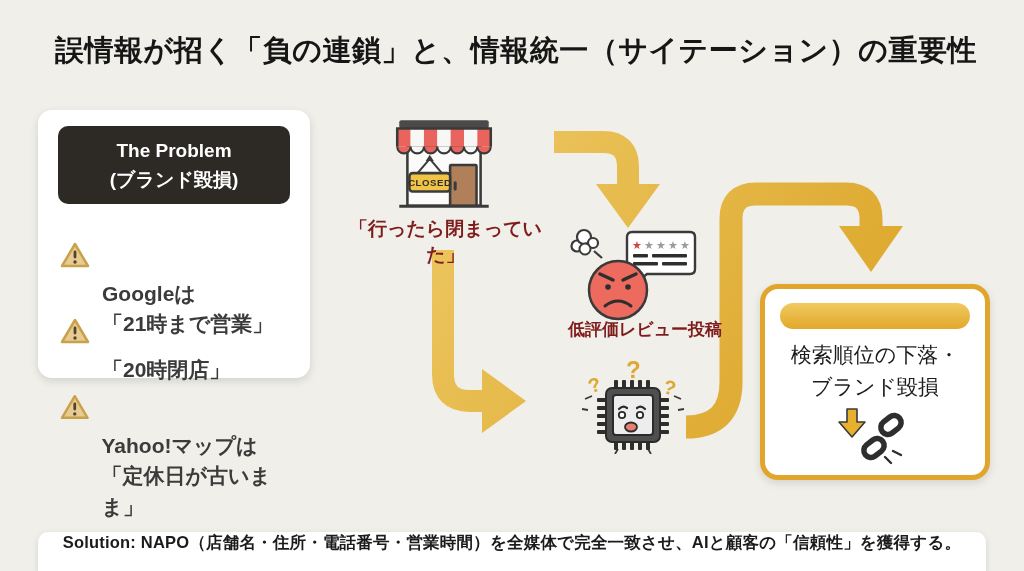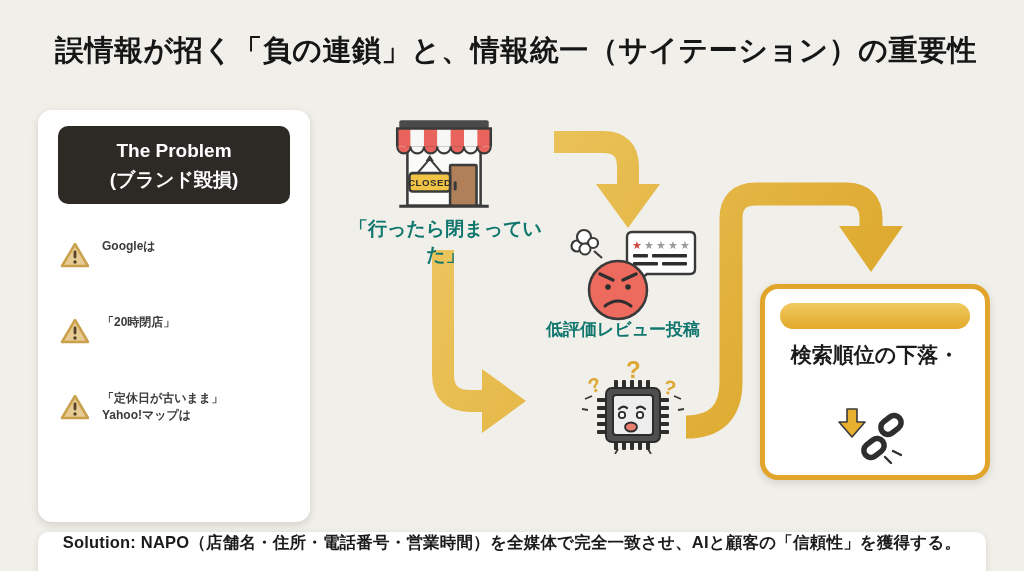--- a/index.html
+++ b/index.html
@@ -2,43 +2,43 @@
 <html><head>
 <meta charset="utf-8">
 <style>
   html,body{margin:0;padding:0;}
   body{font-family:"Liberation Sans","DejaVu Sans",sans-serif;}
   .stage{position:relative;width:1024px;height:571px;background:#F0EFE9;overflow:hidden;}
 
   .title{position:absolute;left:55px;top:31px;width:950px;font-size:29px;font-weight:bold;color:#161616;letter-spacing:.5px;}
 
   
-  .problem-card{position:absolute;left:38px;top:110px;width:272px;height:412px;background:#fff;border-radius:14px;box-shadow:0 3px 8px rgba(0,0,0,.13);}
+  .problem-card{position:absolute;left:38px;top:110px;width:272px;height:268px;background:#fff;border-radius:14px;box-shadow:0 3px 8px rgba(0,0,0,.13);}
   .problem-header{position:absolute;left:20px;top:16px;width:232px;height:78px;background:#2D2A26;border-radius:10px;color:#fff;font-size:19px;font-weight:bold;display:flex;flex-direction:column;align-items:center;justify-content:center;line-height:1.55;text-align:center;}
   .problem-item{position:absolute;left:22px;display:flex;gap:12px;align-items:flex-start;}
-  .problem-item .txt{font-size:12px;font-weight:600;color:#3b3b3b;line-height:1.45;}
+  .problem-item .txt{font-size:21px;font-weight:600;color:#3b3b3b;line-height:1.45;margin-top:41px;}
   .pi1{top:128px}.pi2{top:204px}.pi3{top:280px}
   .warn-svg{margin-top:3px;}
 
   
-  .cap{position:absolute;text-align:center;color:#0f766e;font-weight:bold;}
+  .cap{position:absolute;text-align:center;color:#7f1d1d;font-weight:bold;}
   .store-cap{left:338px;top:216px;width:215px;font-size:19px;}
-  .review-cap{left:533px;top:318px;width:180px;font-size:17px;}
+  .review-cap{left:555px;top:318px;width:180px;font-size:17px;}
   .ai-cap{left:533px;top:452px;width:200px;font-size:16px;line-height:1.4;}
 
   
   .store-svg{position:absolute;left:383px;top:114px;}
   .review-svg{position:absolute;left:563px;top:222px;}
   .ai-svg{position:absolute;left:568px;top:352px;}
   .arrows-svg{position:absolute;left:0;top:0;pointer-events:none;}
 
   
   .outcome-box{position:absolute;left:760px;top:284px;width:230px;height:196px;background:#fff;border:5px solid #E2A52C;border-radius:18px;box-sizing:border-box;box-shadow:0 3px 8px rgba(0,0,0,.12);}
   .outcome-bar{position:absolute;left:15px;right:15px;top:14px;height:26px;border-radius:13px;background:linear-gradient(180deg,#F0CA60,#E2A82A);}
-  .outcome-text{position:absolute;left:0;top:50px;width:100%;text-align:center;font-size:21px;font-weight:bold;color:#1b1b1b;line-height:1.5;}
+  .outcome-text{position:absolute;left:0;top:50px;width:100%;text-align:center;font-size:21px;font-weight:normal;color:#1b1b1b;line-height:1.5;}
   .outcome-icons{position:absolute;left:50%;transform:translateX(-50%);bottom:6px;}
 
   
   .solution-bar{position:absolute;left:38px;top:504px;width:948px;height:49px;background:#fff;border-radius:10px;box-shadow:0 2px 6px rgba(0,0,0,.12);display:flex;align-items:flex-start;justify-content:center;margin-top:28px;}
   .solution-bar .txt{font-size:16.5px;font-weight:bold;color:#1b1b1b;letter-spacing:.2px;}
 </style>
 </head>
 <body>
 
 <div class="stage">
@@ -73,20 +73,21 @@
     </div>
 
     <div class="problem-item pi1">
       <svg class="warn-svg" width="30" height="28" viewBox="0 0 30 28">
         <path d="M15,3 L28,25 L2,25 Z" fill="#E7CB92" stroke="#C9A14C" stroke-width="2.5" stroke-linejoin="round"></path>
         <rect x="13.6" y="9.5" width="2.8" height="8" rx="1.4" fill="#54432A"></rect>
         <circle cx="15" cy="21" r="1.7" fill="#54432A"></circle>
       </svg>
       <div class="txt">
         <div>Googleは</div>
+        <div>「21時まで営業」</div>
       </div>
     </div>
 
     <div class="problem-item pi2">
       <svg class="warn-svg" width="30" height="28" viewBox="0 0 30 28">
         <path d="M15,3 L28,25 L2,25 Z" fill="#E7CB92" stroke="#C9A14C" stroke-width="2.5" stroke-linejoin="round"></path>
         <rect x="13.6" y="9.5" width="2.8" height="8" rx="1.4" fill="#54432A"></rect>
         <circle cx="15" cy="21" r="1.7" fill="#54432A"></circle>
       </svg>
       <div class="txt">
@@ -94,22 +95,22 @@
       </div>
     </div>
 
     <div class="problem-item pi3">
       <svg class="warn-svg" width="30" height="28" viewBox="0 0 30 28">
         <path d="M15,3 L28,25 L2,25 Z" fill="#E7CB92" stroke="#C9A14C" stroke-width="2.5" stroke-linejoin="round"></path>
         <rect x="13.6" y="9.5" width="2.8" height="8" rx="1.4" fill="#54432A"></rect>
         <circle cx="15" cy="21" r="1.7" fill="#54432A"></circle>
       </svg>
       <div class="txt">
+        <div>Yahoo!マップは</div>
         <div>「定休日が古いまま」</div>
-        <div>Yahoo!マップは</div>
       </div>
     </div>
   </div>
 
   <svg class="store-svg" width="122" height="102" viewBox="0 0 120 100">
     <rect x="24" y="32" width="72" height="58" fill="#FBFBF9" stroke="#3A3A3A" stroke-width="2.5"></rect>
     <rect x="16" y="6" width="88" height="8" rx="2" fill="#4A4A4A"></rect>
 
     <g>
       <rect x="14" y="14" width="13.14" height="18" fill="#E8645C"></rect>
@@ -200,20 +201,21 @@
       <circle cx="54" cy="63" r="3.2" fill="#fff" stroke="#2B2B2B" stroke-width="1.8"></circle>
       <circle cx="72" cy="63" r="3.2" fill="#fff" stroke="#2B2B2B" stroke-width="1.8"></circle>
       <ellipse cx="63" cy="75" rx="6" ry="4.5" fill="#E87F70" stroke="#2B2B2B" stroke-width="1.8"></ellipse>
     </g>
   </svg>
 
   <div class="outcome-box">
     <div class="outcome-bar"></div>
     <div class="outcome-text">
       <div>検索順位の下落・</div>
+      <div>ブランド毀損</div>
     </div>
     <svg class="outcome-icons" width="84" height="64" viewBox="0 0 84 64">
       <path d="M14,4 h10 v13 h8 l-13,15 -13,-15 h8 z" fill="#E8B02F" stroke="#3A3A3A" stroke-width="1.6" stroke-linejoin="round"></path>
       <g stroke="#2E2E2E" stroke-width="5.5" fill="none">
         <rect x="-11" y="-7" width="22" height="14" rx="7" transform="translate(58,20) rotate(-38)"></rect>
         <rect x="-11" y="-7" width="22" height="14" rx="7" transform="translate(41,43) rotate(-38)"></rect>
       </g>
       <path d="M52,52 l6,6 M60,46 l8,4" stroke="#2E2E2E" stroke-width="2.4" fill="none" stroke-linecap="round"></path>
     </svg>
   </div>

